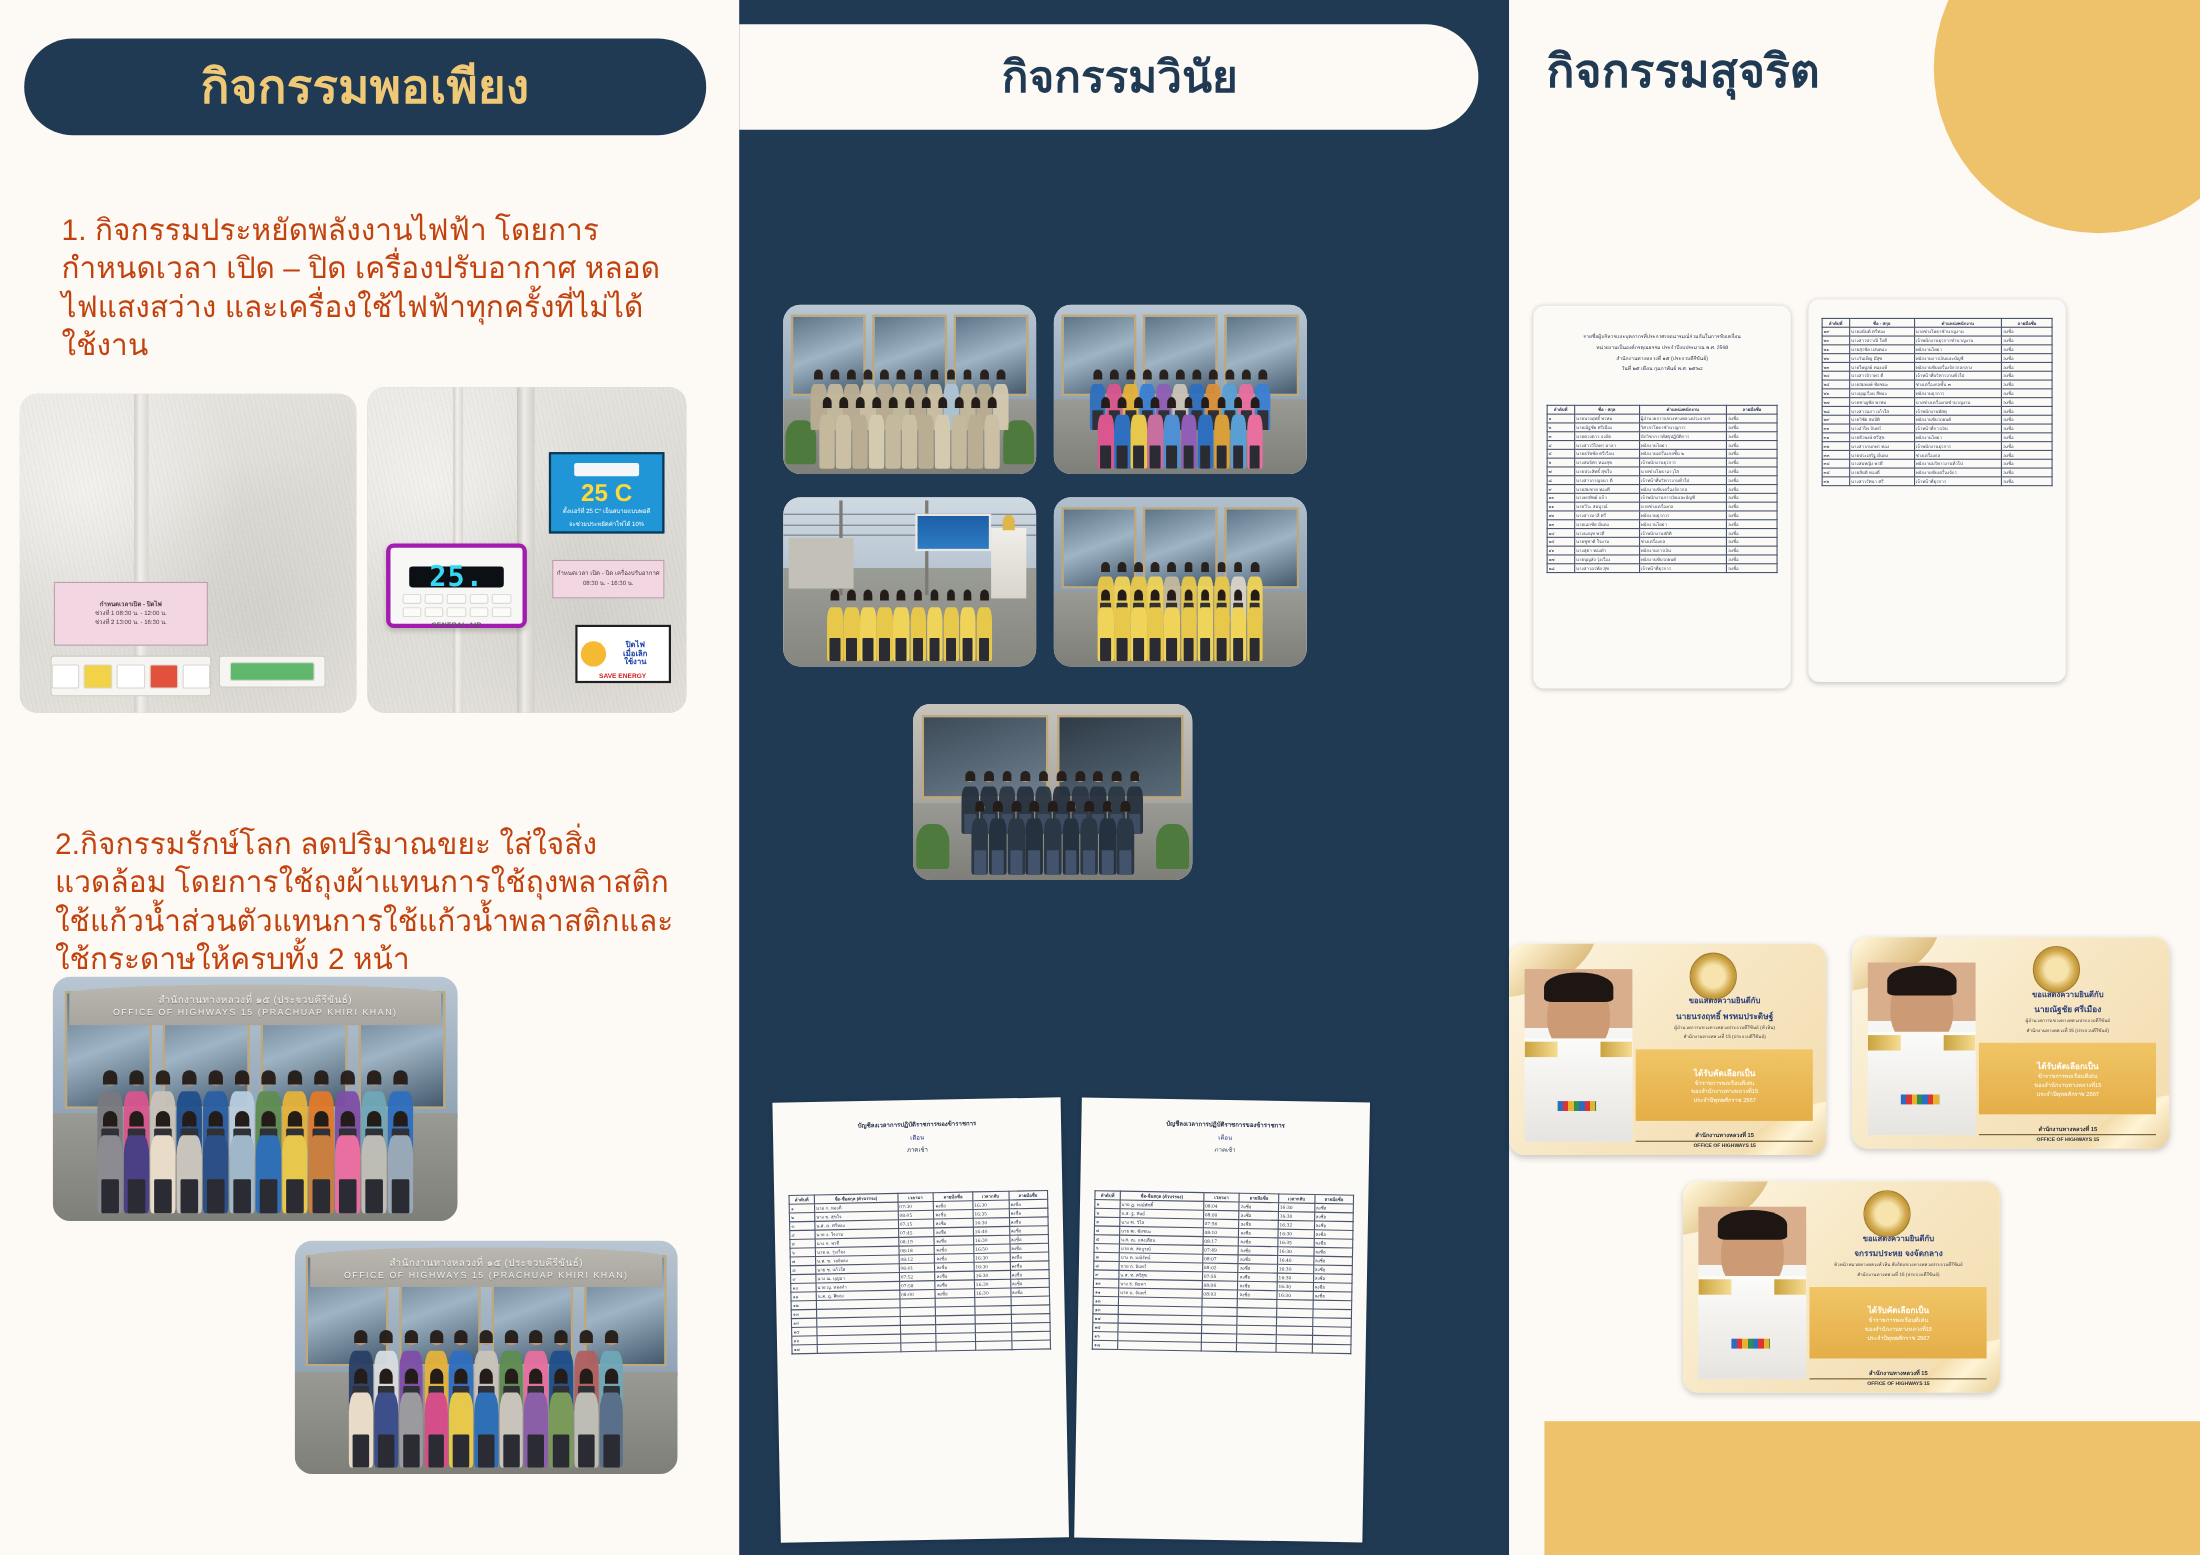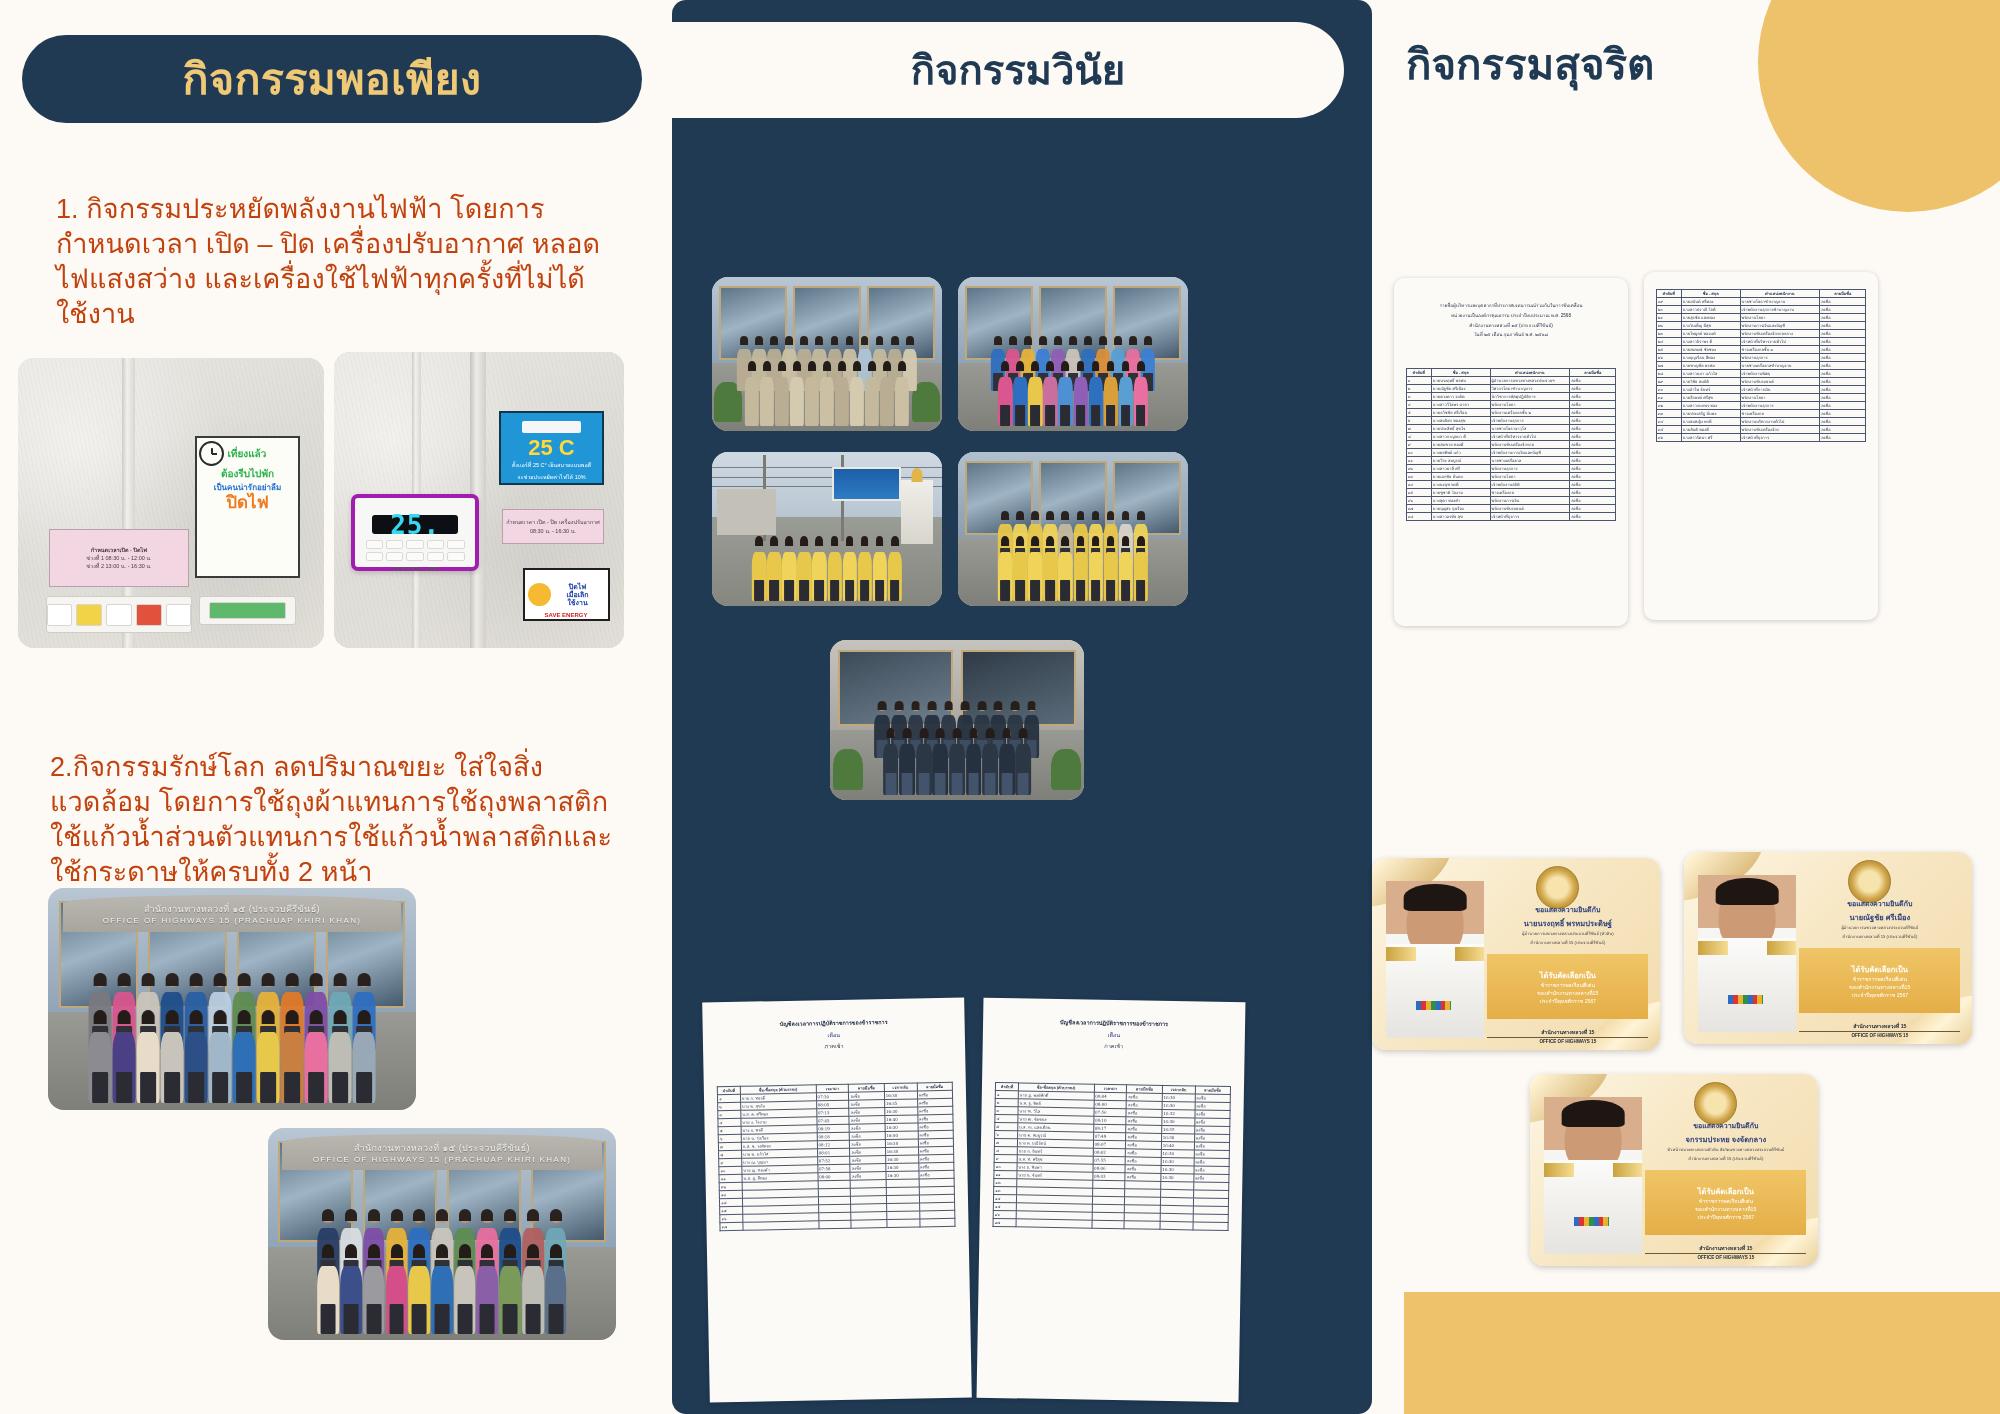--- a/index.html
+++ b/index.html
@@ -7,21 +7,21 @@
   body {
     font-family:"Liberation Sans", sans-serif;
     background:#fdfaf5;
     position:relative;
   }
 
   
   #poster { position:absolute; inset:0; background:#fdfaf5; }
 
   .col-sufficiency { position:absolute; left:0; top:0; width:672px; height:1414px; background:#fdfaf5; }
-  .col-discipline  { position:absolute; left:672px; top:0; width:700px; height:1414px; background:#203a54;border-radius:14px; }
+  .col-discipline  { position:absolute; left:672px; top:0; width:700px; height:1414px; background:#203a54; }
   .col-integrity   { position:absolute; left:1372px; top:0; width:628px; height:1414px; background:#fdfaf5; }
 
   
   .gold-circle {
     position:absolute; right:-58px; top:-88px;
     width:300px; height:300px; border-radius:50%;
     background:#edc26a;
   }
   
   .gold-band {
@@ -330,29 +330,20 @@
 
     <div class="para navy" id="p1-1">1. กิจกรรมประหยัดพลังงานไฟฟ้า โดยการกำหนดเวลา เปิด – ปิด เครื่องปรับอากาศ หลอดไฟแสงสว่าง และเครื่องใช้ไฟฟ้าทุกครั้งที่ไม่ได้ใช้งาน</div>
 
     <div class="ph" style="left:18px; top:358px; width:306px; height:290px;">
       <div class="wall"></div>
       <div class="pipe" style="left:34%;"></div>
       <div class="sign-pink" style="left:10%; top:59%; width:46%; height:20%;">
         <b>กำหนดเวลาเปิด - ปิดไฟ</b>
         <span>ช่วงที่ 1 08:30 น. - 12:00 น.</span>
         <span>ช่วงที่ 2 13:00 น. - 16:30 น.</span>
-      </div>
-      <div class="clock-sign" style="left:58%; top:27%; width:34%; height:49%;">
-        <div class="clock-row">
-          <span class="clock"></span>
-          <span class="cs1">เที่ยงแล้ว</span>
-        </div>
-        <div class="cs2">ต้องรีบไปพัก</div>
-        <div class="cs3">เป็นคนน่ารักอย่าลืม</div>
-        <div class="cs4">ปิดไฟ</div>
       </div>
       <div class="switchplate" style="left:9%; top:82%; width:48%; height:13%;">
         <i class="sw"></i>
           <i class="sw y"></i>
           <i class="sw"></i>
           <i class="sw r"></i>
           <i class="sw"></i>
       </div>
       <div class="switchplate" style="left:59%; top:82%; width:32%; height:10%;">
         <i class="sw g" style="width:80%;"></i>

